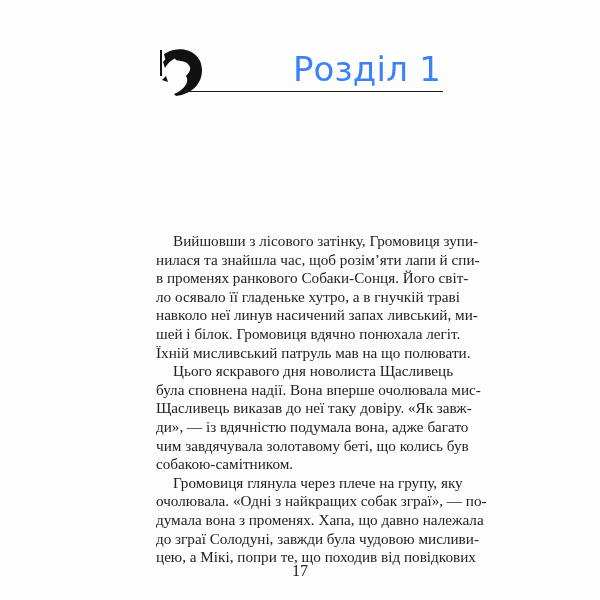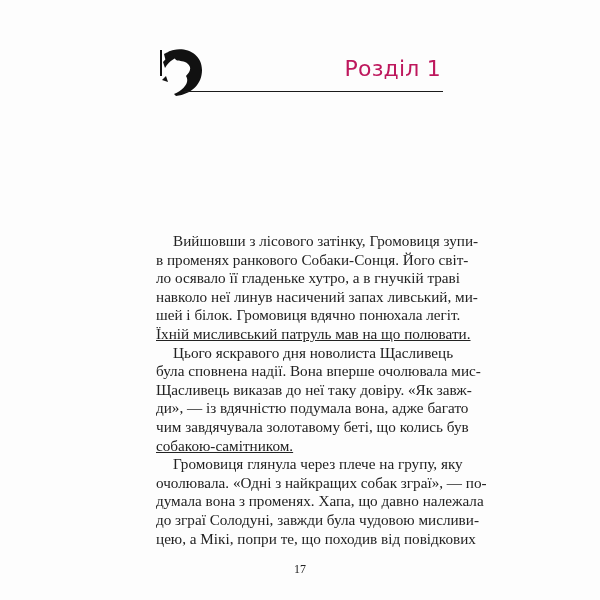--- a/index.html
+++ b/index.html
@@ -33,24 +33,24 @@
       top: 6px;
       width: 52px;
       height: 52px;
     }
     .emblem svg { width: 100%; height: 100%; display: block; }
     .chapter-title {
       position: absolute;
       right: 4px;
       top: 12px;
       font-family: "DejaVu Sans", sans-serif;
-      font-size: 22px;
+      font-size: 34px;
       font-weight: normal;
       letter-spacing: 0.2px;
-      color: #be185d;
+      color: #3b82f6;
       line-height: 34px;
       white-space: nowrap;
     }
     .chapter-rule {
       position: absolute;
       left: 34px;
       right: 2px;
       top: 51px;
       height: 0;
       border-top: 1.6px solid #1b1b1b;
@@ -68,33 +68,32 @@
       hyphens: manual;
     }
     .line {
       display: block;
       text-align: justify;
       text-align-last: justify;
       white-space: nowrap;
     }
     .line.last {
       text-align-last: left;
-      text-decoration: underline;
     }
     .line.first {
       padding-left: 17px;
     }
     .page-number {
       position: absolute;
       left: 0;
       width: 600px;
       top: 562px;
       text-align: center;
       font-family: "Liberation Serif", serif;
-      font-size: 12px;
+      font-size: 16px;
       color: #222222;
     }
   </style>
 </head>
 <body>
 
 <div class="page">
 
   <div class="chapter-header">
     <div class="emblem">
@@ -107,20 +106,21 @@
         <path d="M6 34 L10 30 L12 36 Z" fill="#111"></path>
       </svg>
     </div>
     <div class="chapter-title">Розділ 1</div>
     <div class="chapter-rule"></div>
   </div>
 
   <div class="body-text">
     <div class="paragraph">
       <span class="line first">Вийшовши з лісового затінку, Громовиця зупи-</span>
+      <span class="line">нилася та знайшла час, щоб розім’яти лапи й спи-</span>
       <span class="line">в променях ранкового Собаки-Сонця. Його світ-</span>
       <span class="line">ло осявало її гладеньке хутро, а в гнучкій траві</span>
       <span class="line">навколо неї линув насичений запах ливський, ми-</span>
       <span class="line">шей і білок. Громовиця вдячно понюхала легіт.</span>
       <span class="line last">Їхній мисливський патруль мав на що полювати.</span>
     </div>
     <div class="paragraph">
       <span class="line first">Цього яскравого дня новолиста Щасливець</span>
       <span class="line">була сповнена надії. Вона вперше очолювала мис-</span>
       <span class="line">Щасливець виказав до неї таку довіру. «Як завж-</span>

